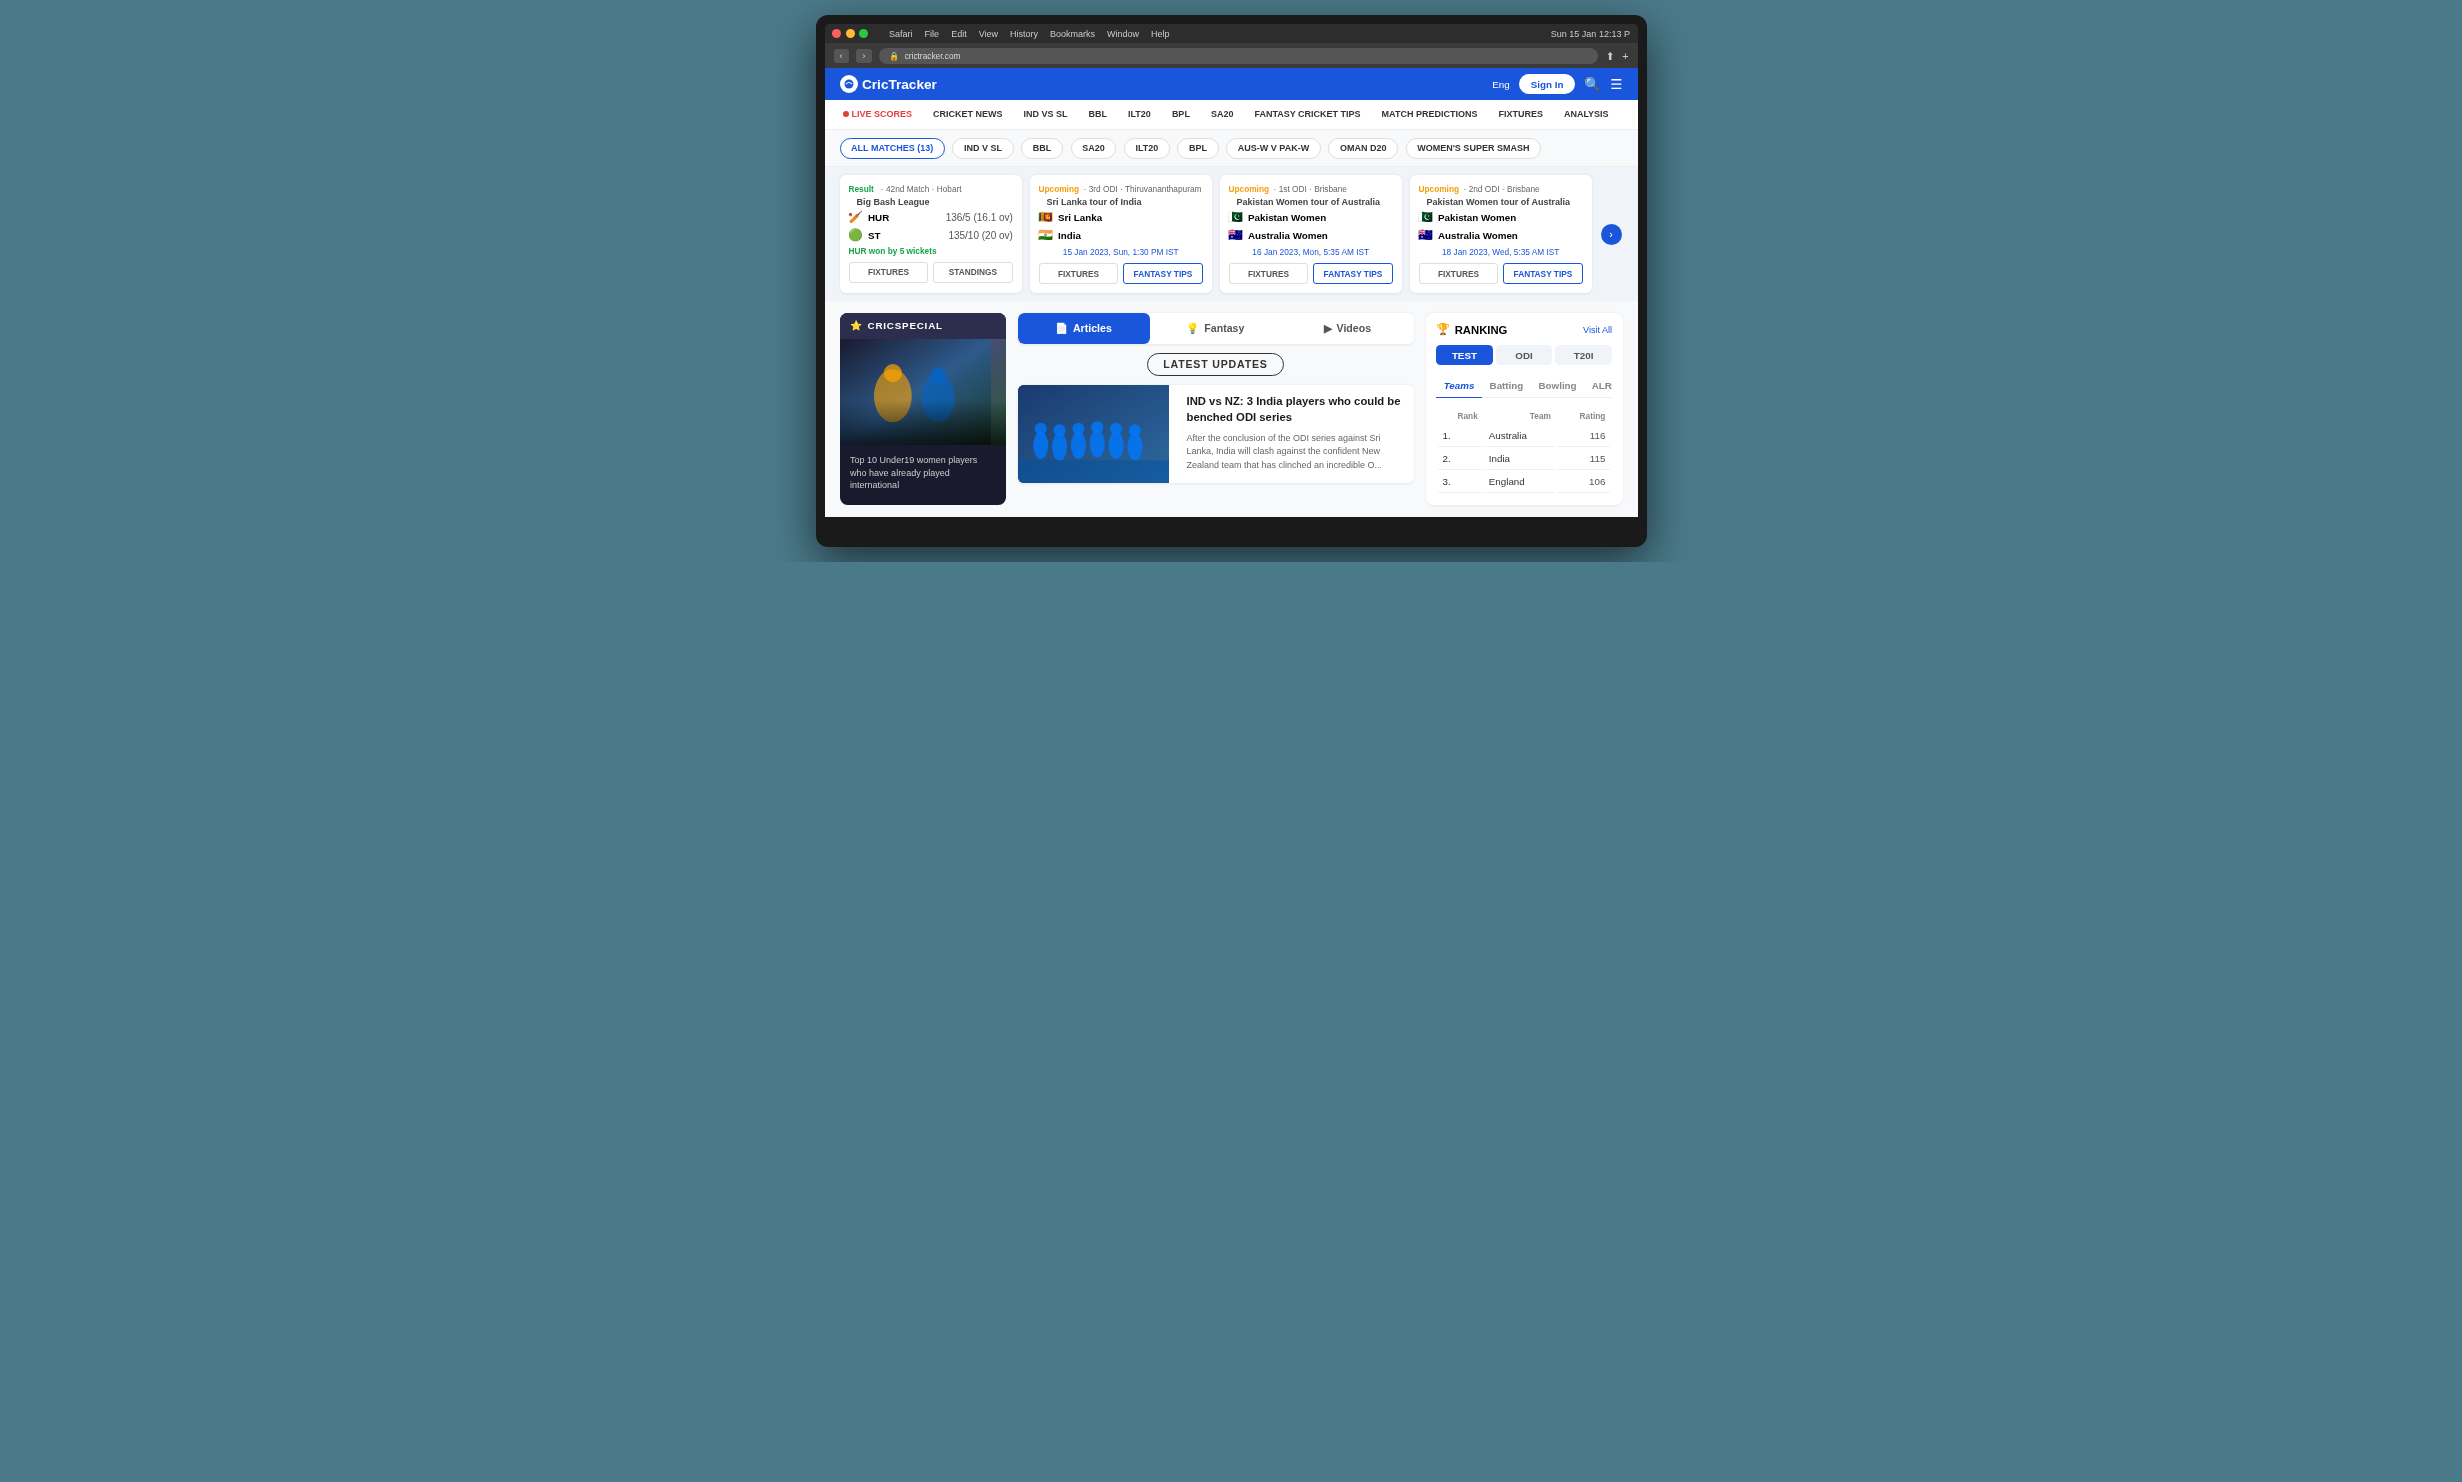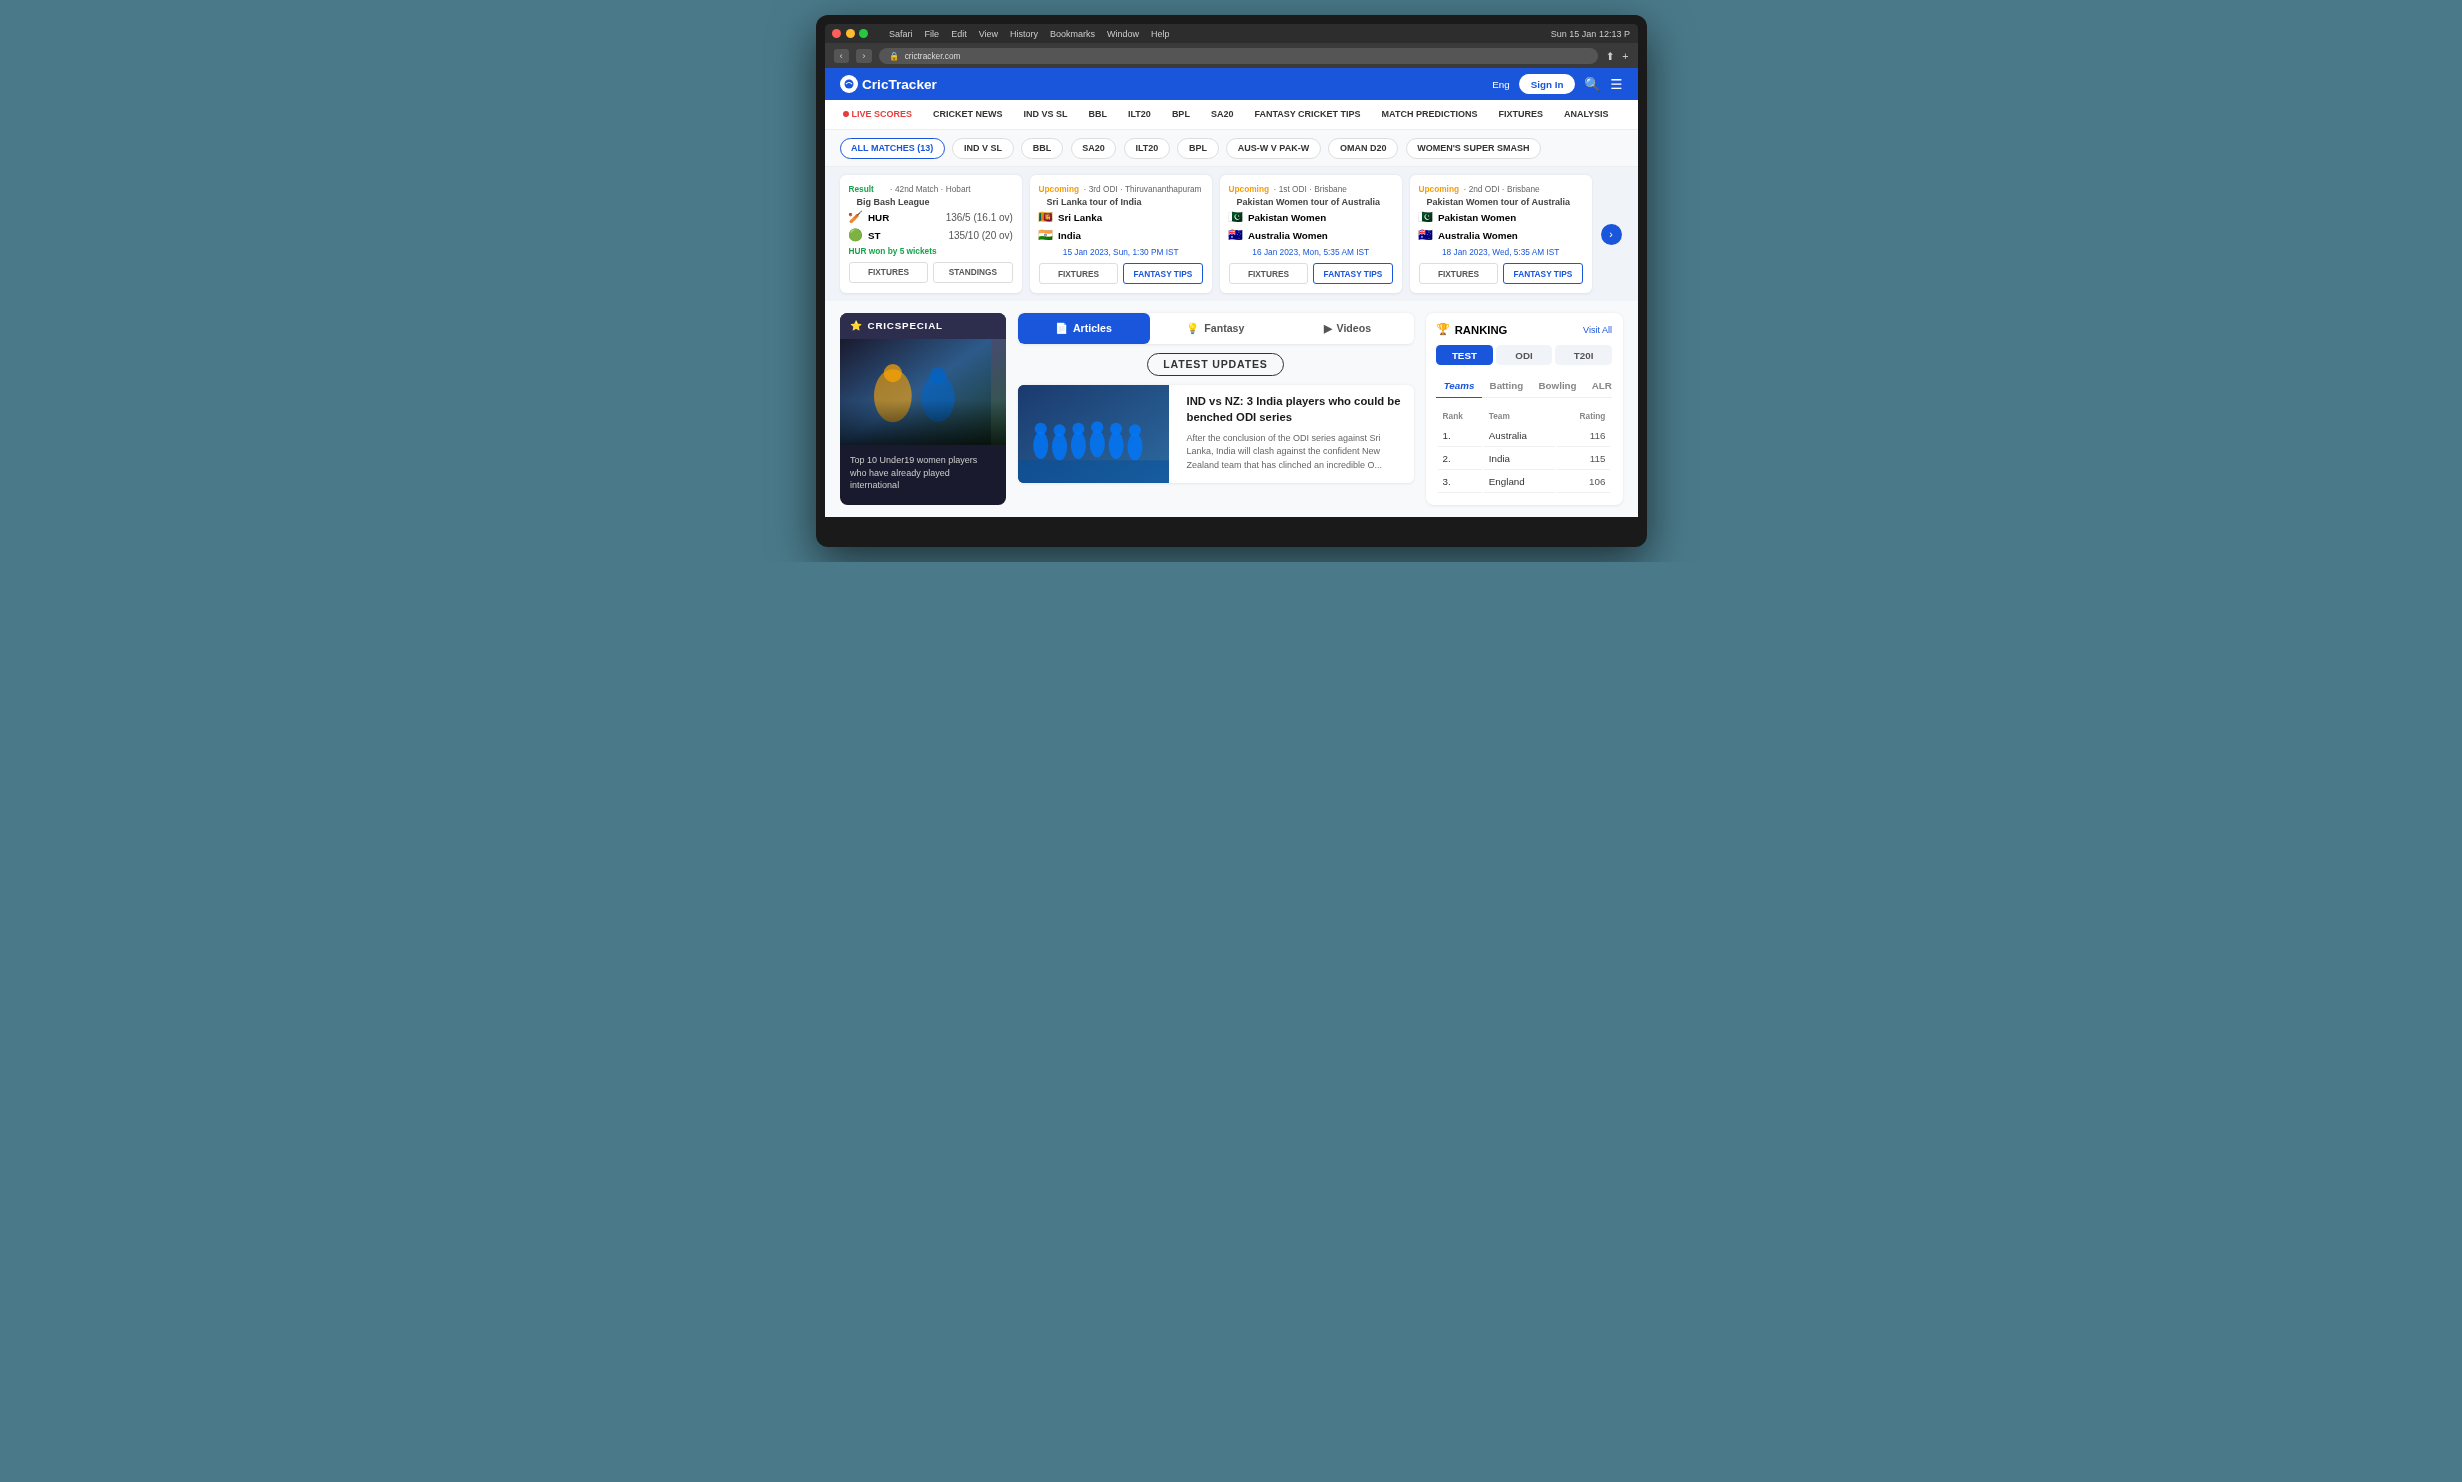--- a/index.html
+++ b/index.html
@@ -238,21 +238,21 @@
 
     .ranking-type-tabs { display: flex; gap: 3px; margin-bottom: 9px; }
     .rank-type-tab { flex: 1; padding: 4.5px; text-align: center; border-radius: 4.5px; font-size: 9.8px; font-weight: 600; cursor: pointer; border: none; background: #f0f4f8; color: #555; }
     .rank-type-tab.active { background: #1a56db; color: #fff; }
 
     .ranking-sub-tabs { display: flex; gap: 0; border-bottom: 1.5px solid #eee; margin-bottom: 7.6px; }
     .rank-sub-tab { padding: 6px 7.6px; font-size: 9.8px; font-weight: 600; cursor: pointer; color: #888; border-bottom: 1.5px solid transparent; margin-bottom: -1.5px; }
     .rank-sub-tab.active { color: #1a56db; border-bottom-color: #1a56db; font-style: italic; }
 
     .ranking-table { width: 100%; }
-    .ranking-table th { font-size: 8.3px; color: #888; font-weight: 600; padding: 3px 4.5px; text-align: left; }
+    .ranking-table th { font-size: 8.3px; color: #888; font-weight: 600; padding: 3px 4.5px; text-align: right; }
     .ranking-table th:last-child { text-align: right; }
     .ranking-table td { font-size: 9.8px; padding: 4.5px 4.5px; color: #333; border-bottom: 0.8px solid #f0f0f0; }
     .ranking-table td:last-child { text-align: right; color: #555; }
     .rank-num { color: #888; font-size: 9px; }
 
     
     ::-webkit-scrollbar { display: none; }
   </style>
 </head>
 <body>
@@ -336,21 +336,21 @@
       <div class="filter-tab">ILT20</div>
       <div class="filter-tab">BPL</div>
       <div class="filter-tab">AUS-W V PAK-W</div>
       <div class="filter-tab">OMAN D20</div>
       <div class="filter-tab">WOMEN'S SUPER SMASH</div>
     </div>
 
     <div class="matches-row">
 
       <div class="match-card">
-        <div style="display:flex;gap:16px;align-items:baseline;">
+        <div style="display:flex;gap:7px;align-items:baseline;">
           <span class="match-result result">Result</span>
           <span class="match-meta">· 42nd Match · Hobart</span>
         </div>
         <div class="match-league">Big Bash League</div>
         <div class="team-row">
           <div class="team-info">
             <span class="team-flag">🏏</span>
             <span>HUR</span>
           </div>
           <span class="score">136/5 (16.1 ov)</span>

